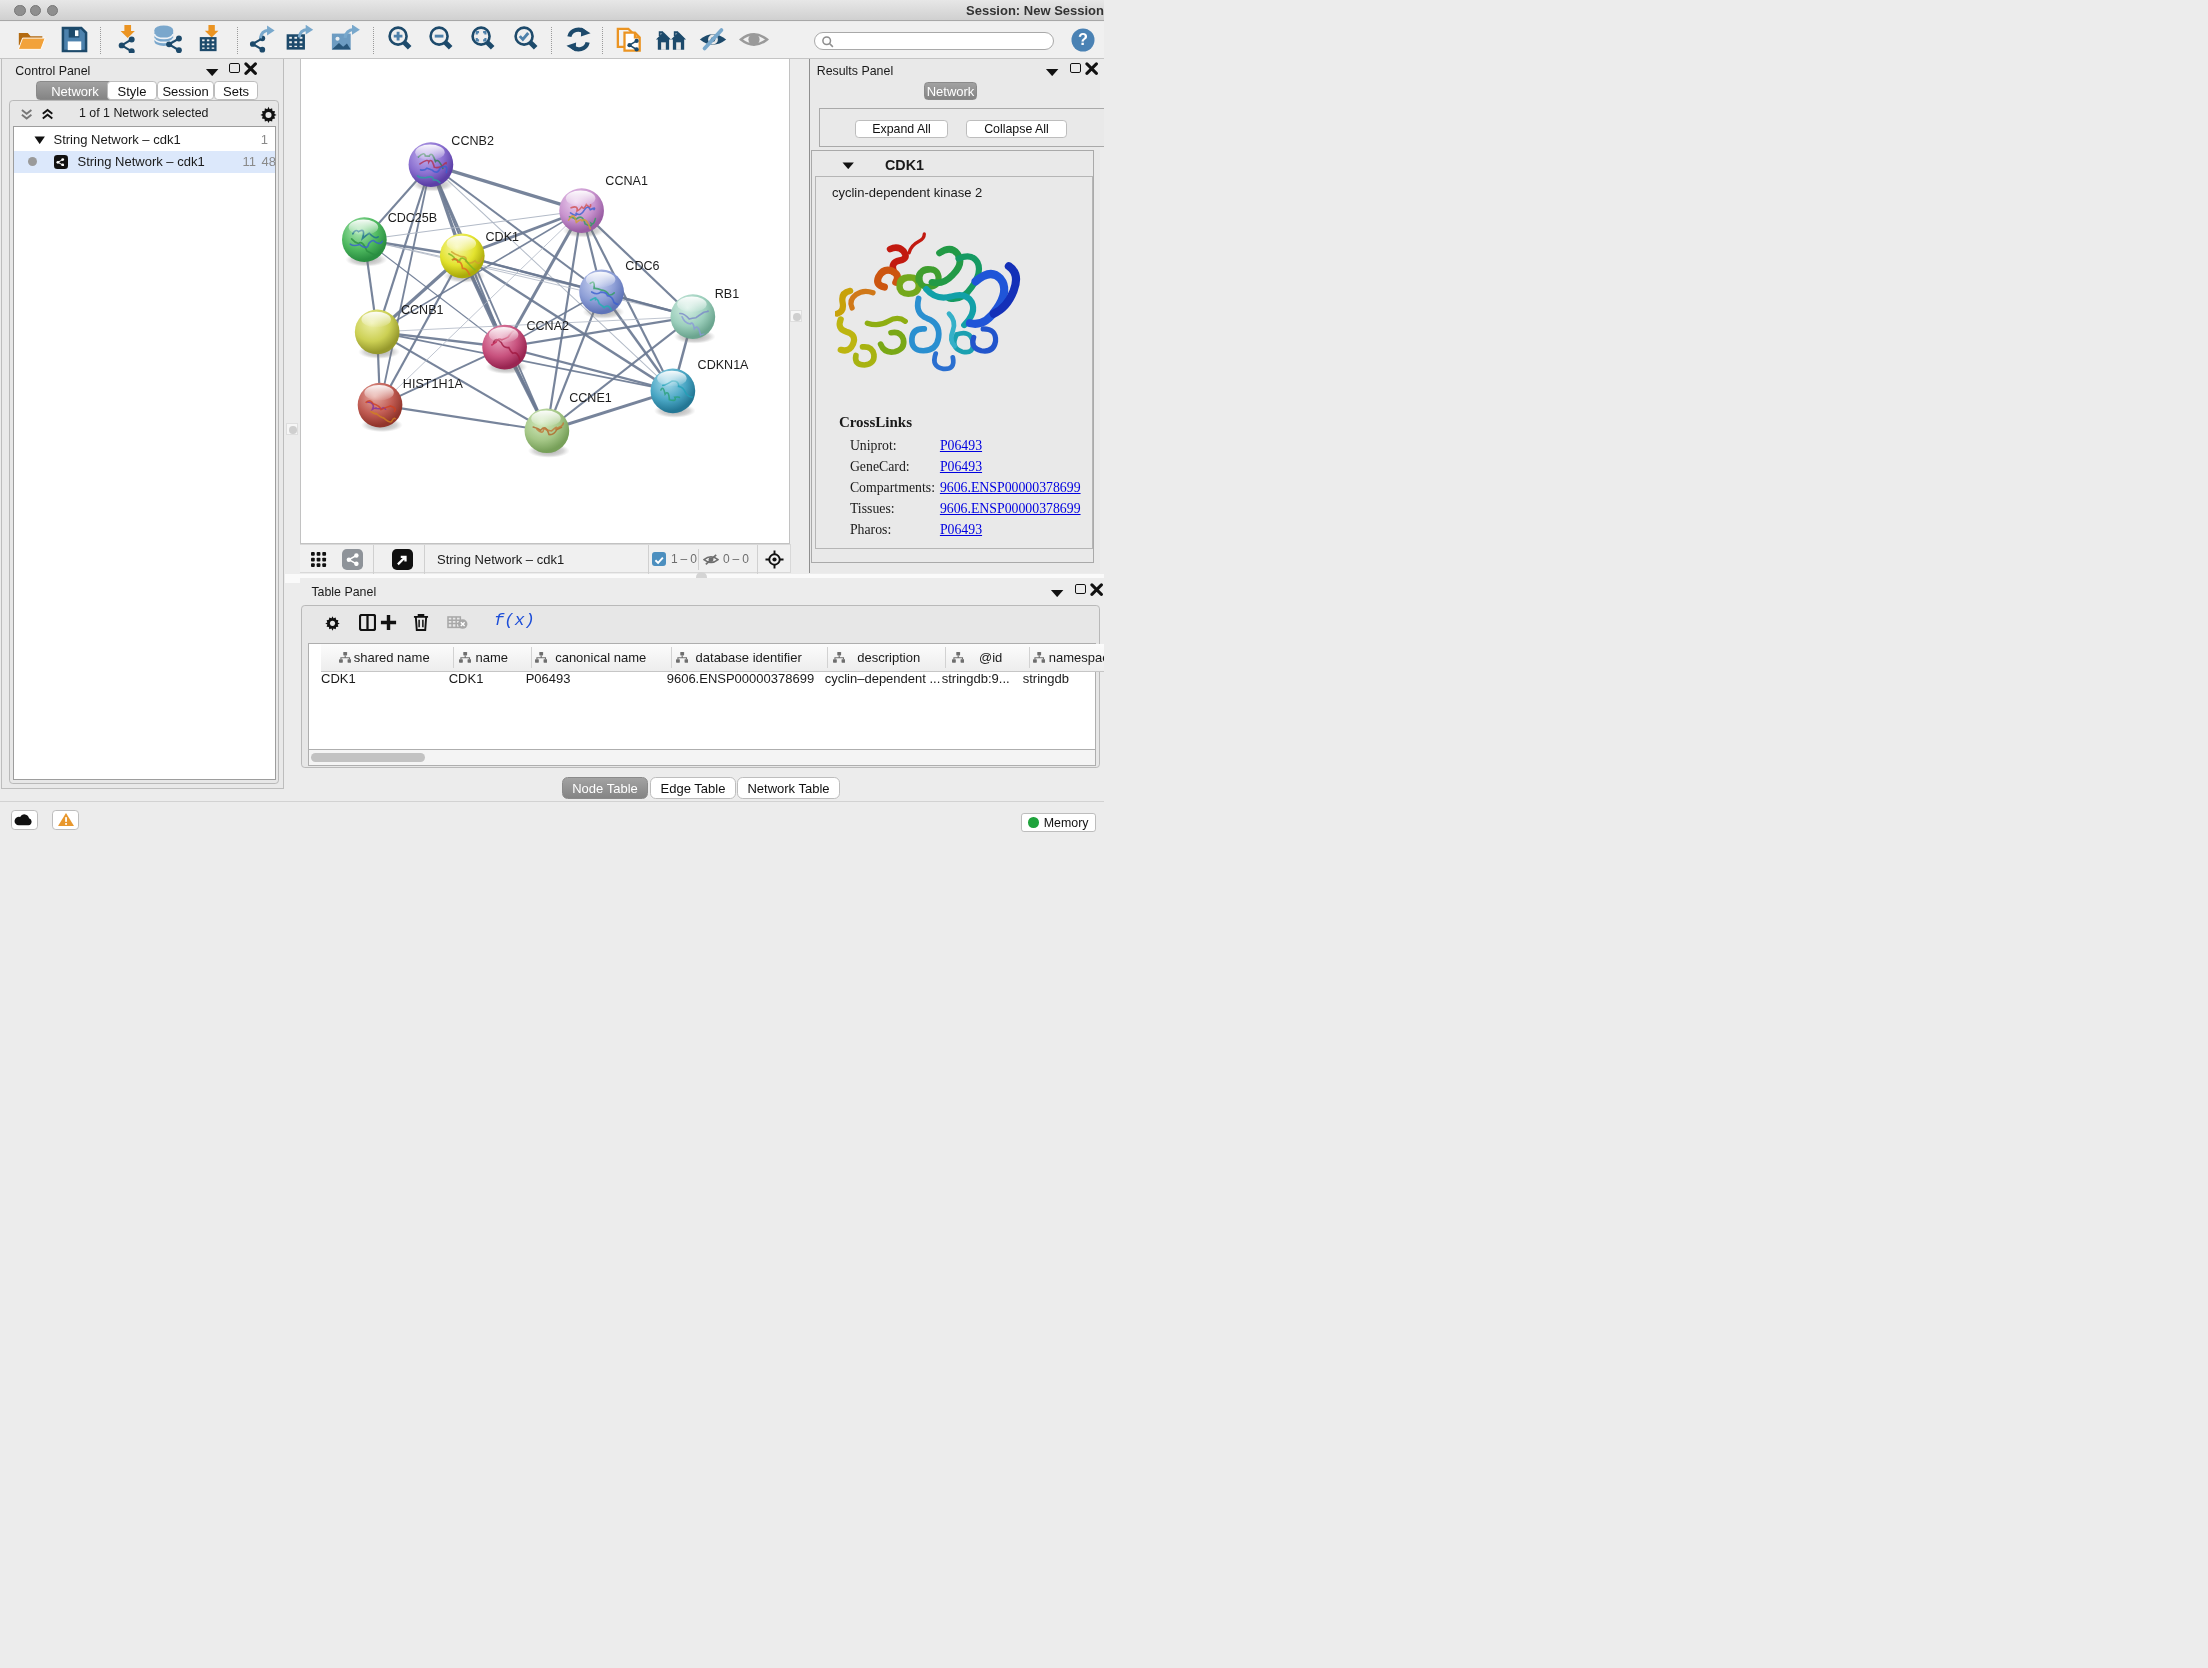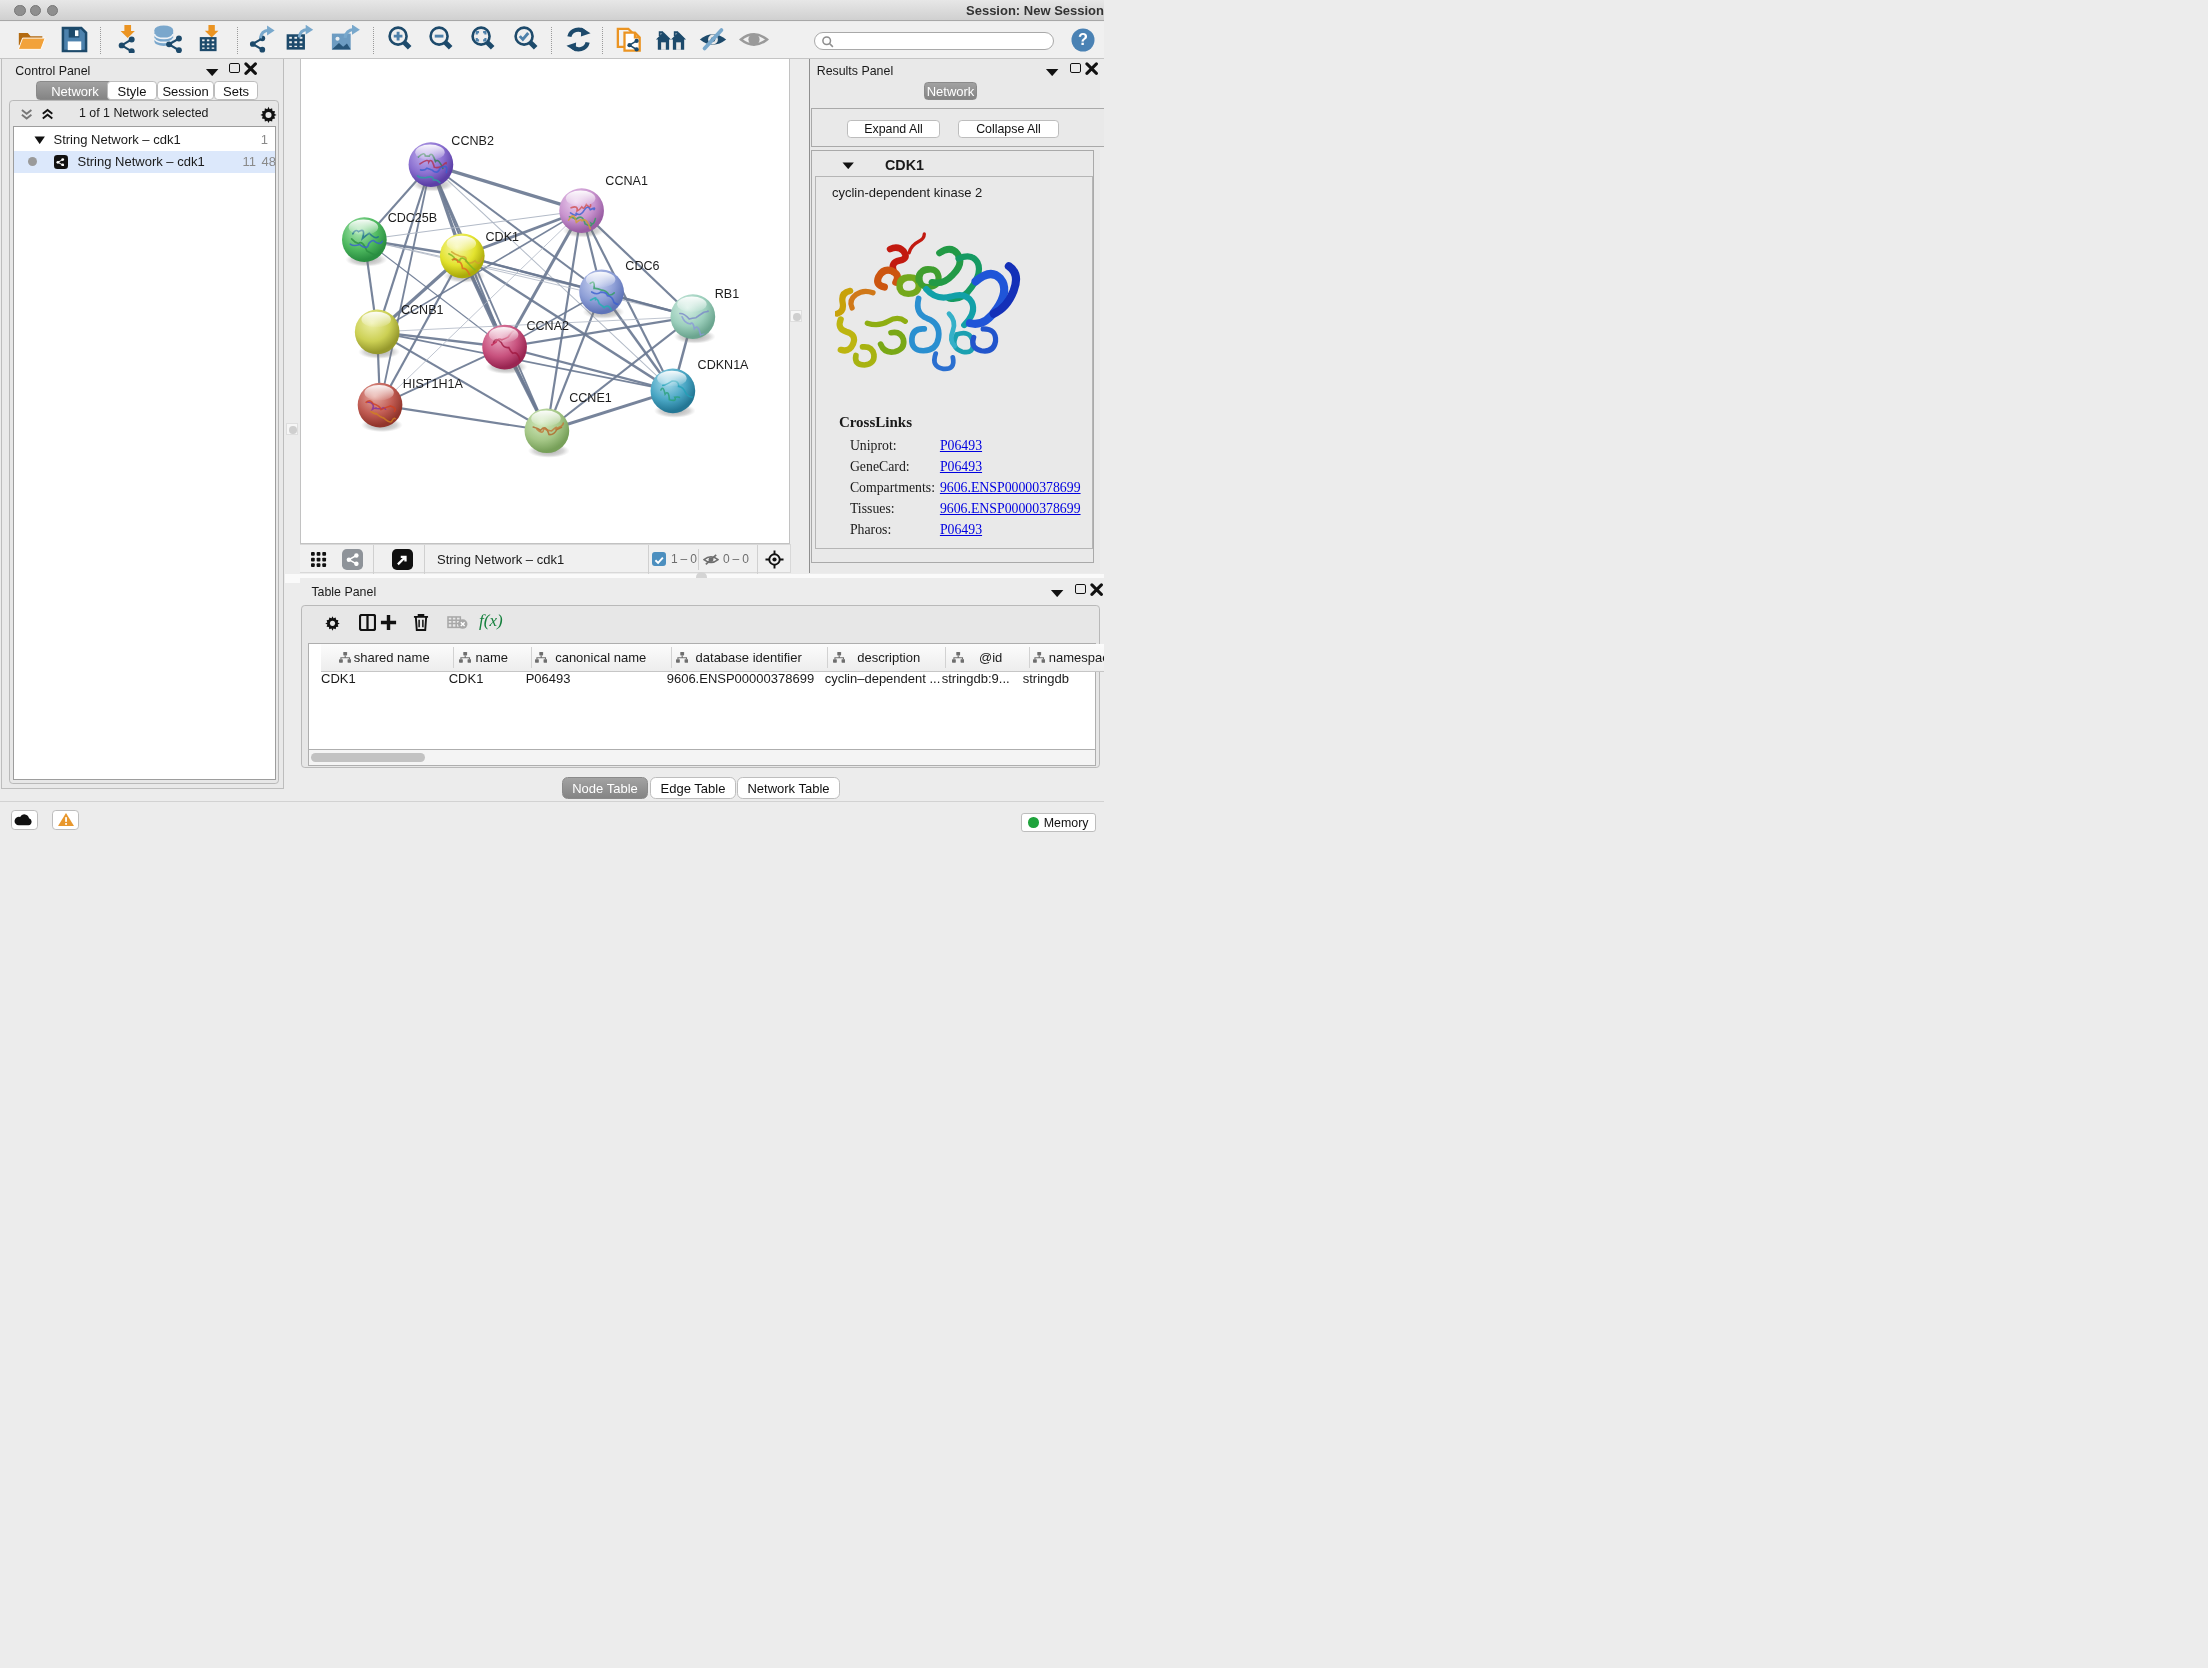--- a/index.html
+++ b/index.html
@@ -545,21 +545,21 @@
 <div class="abs" style="left:809px;top:59px;width:291px;height:514px;background:#e9e9e9;border-left:1.9px solid #8f8f8f">
   <div class="panel-title abs" style="left:6.7px;top:4.8px">Results Panel</div>
   <svg class="abs" style="left:235px;top:8.6px" width="14.3" height="8.6" viewBox="0 0 15 9">
       <path d="M1 1 H14 L7.5 8.5 Z" fill="#111"></path>
     </svg>
   <div class="abs" style="left:260px;top:3.8px;width:10.5px;height:10.5px;border:1.9px solid #111;border-radius:1.9px"></div>
   <svg class="abs" style="left:275px;top:2.9px" width="13.3" height="13.3" viewBox="0 0 14 14">
       <path d="M2 2 L12 12 M12 2 L2 12" stroke="#111" stroke-width="3.2" stroke-linecap="round"></path>
     </svg>
   <div class="tab sel" style="left:114px;top:23px;width:53px;height:18px;line-height:18px">Network</div>
-  <div class="abs" style="left:1px;top:49px;width:325px;height:39px;border:1px solid #a9a9a9;background:#e9e9e9">
+  <div class="abs" style="left:9px;top:49px;width:325px;height:39px;border:1px solid #a9a9a9;background:#e9e9e9">
     <div class="btn" style="left:35px;top:10.5px;width:93px;height:18px;line-height:17px">Expand All</div>
     <div class="btn" style="left:146px;top:10.5px;width:101px;height:18px;line-height:17px">Collapse All</div>
   </div>
   <div class="abs" style="left:1px;top:91px;width:283px;height:413px;border:1px solid #a9a9a9;background:#e9e9e9">
     <svg class="abs" style="left:30px;top:10.5px" width="12.4" height="7.6" viewBox="0 0 13 8">
         <path d="M0.5 0.5 H12.5 L6.5 7.5 Z" fill="#111"></path>
       </svg>
     <div class="abs" style="left:73px;top:5.7px;font-size:14.3px;font-weight:bold">CDK1</div>
     <div class="abs" style="left:2.9px;top:25px;width:278px;height:373px;border:1px solid #b5b5b5;background:#e9e9e9">
       <div class="abs" style="left:16px;top:7.6px;font-size:13px">cyclin-dependent kinase 2</div>
@@ -633,21 +633,21 @@
         <path d="M6.5 7 v8 M10.5 7 v8" stroke="#111" stroke-width="1.6"></path>
       </svg>
     <svg class="abs" style="left:145px;top:9.5px" width="21" height="13.3" viewBox="0 0 22 14">
         <g stroke="#a8a8a8" stroke-width="1.6" fill="none">
           <rect x="1" y="1" width="13" height="11"></rect>
           <path d="M1 4.5 H14 M1 8 H14 M5.3 1 V12 M9.6 1 V12"></path>
         </g>
         <circle cx="16.5" cy="8.5" r="5" fill="#a8a8a8"></circle>
         <path d="M14.5 6.5 l4 4 M18.5 6.5 l-4 4" stroke="#fff" stroke-width="1.4"></path>
       </svg>
-    <div class="abs" style="left:177px;top:4.8px;font-family:Liberation Serif, serif;font-style:italic;font-size:17px;color:#15803d">f(x)</div>
+    <div class="abs" style="left:192px;top:4.8px;font-family:Liberation Mono, monospace;font-style:italic;font-size:17px;color:#1d4ed8">f(x)</div>
     <div class="abs" style="left:5.7px;top:37px;width:788px;height:107px;background:#fff;border:1px solid #aeaeae">
       <div class="abs" style="left:12px;top:0;width:786px;height:28px;background:linear-gradient(#fcfcfc,#ededed);border-bottom:1px solid #c6c6c6;font-size:13px">
           <svg class="abs" style="left:18px;top:7.6px" width="12.4" height="11.4" viewBox="0 0 13 12">
             <g fill="#6e6e6e">
               <rect x="4.5" y="0" width="4" height="3.6" rx="0.6"></rect>
               <rect x="0" y="7.6" width="4" height="3.6" rx="0.6"></rect>
               <rect x="9" y="7.6" width="4" height="3.6" rx="0.6"></rect>
               <path d="M6.5 3.6 V6 M2 7.6 V6 H11 V7.6" stroke="#6e6e6e" stroke-width="1.2" fill="none"></path>
             </g>
           </svg>

